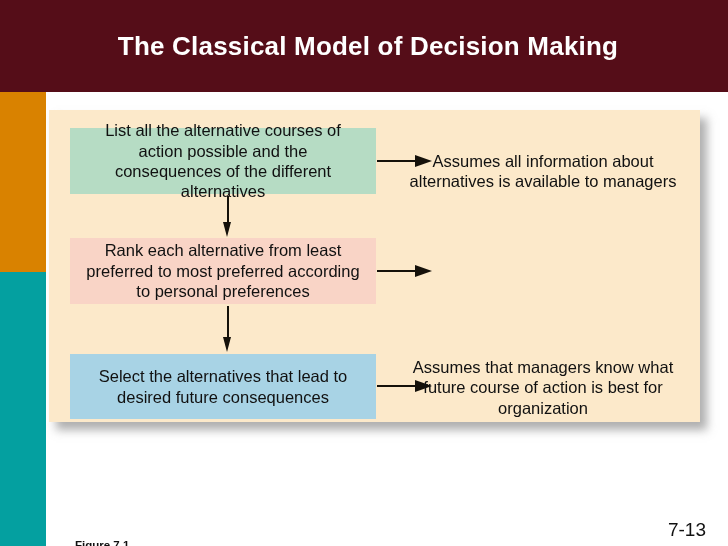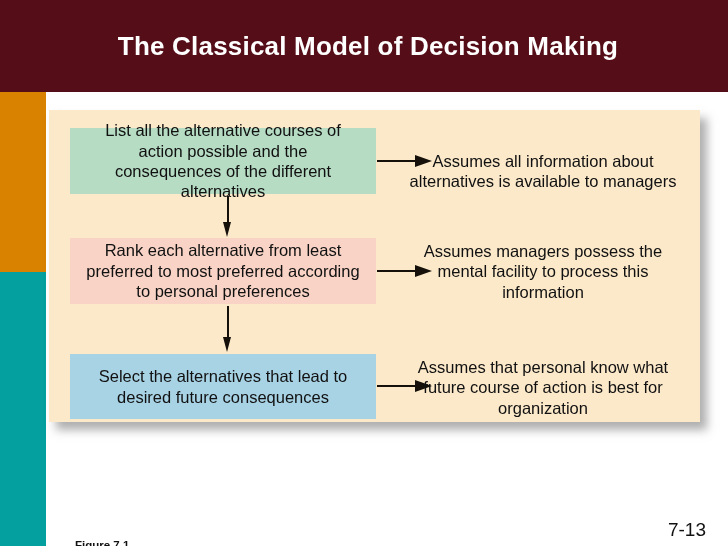--- a/index.html
+++ b/index.html
@@ -228,19 +228,18 @@
     <div class="stem"></div>
     <div class="head"></div>
   </div>
   <div class="h-arrow" id="h-arrow-3">
     <div class="stem"></div>
     <div class="head"></div>
   </div>
 
   <div class="assumption" id="assume-info">Assumes all information about alternatives is available to managers</div>
 
-  <div class="assumption" id="assume-mental">Assumes managers possess the mental facility to process this information</div>
-
-  <div class="assumption" id="assume-future">Assumes that personal know what future course of action is best for organization</div>
+
+  <div class="assumption" id="assume-future">Assumes that managers know what future course of action is best for organization</div>
 </div>
 
 <div id="figure-caption">Figure 7.1</div>
 <div id="slide-number">7-13</div>
 
 </body></html>

